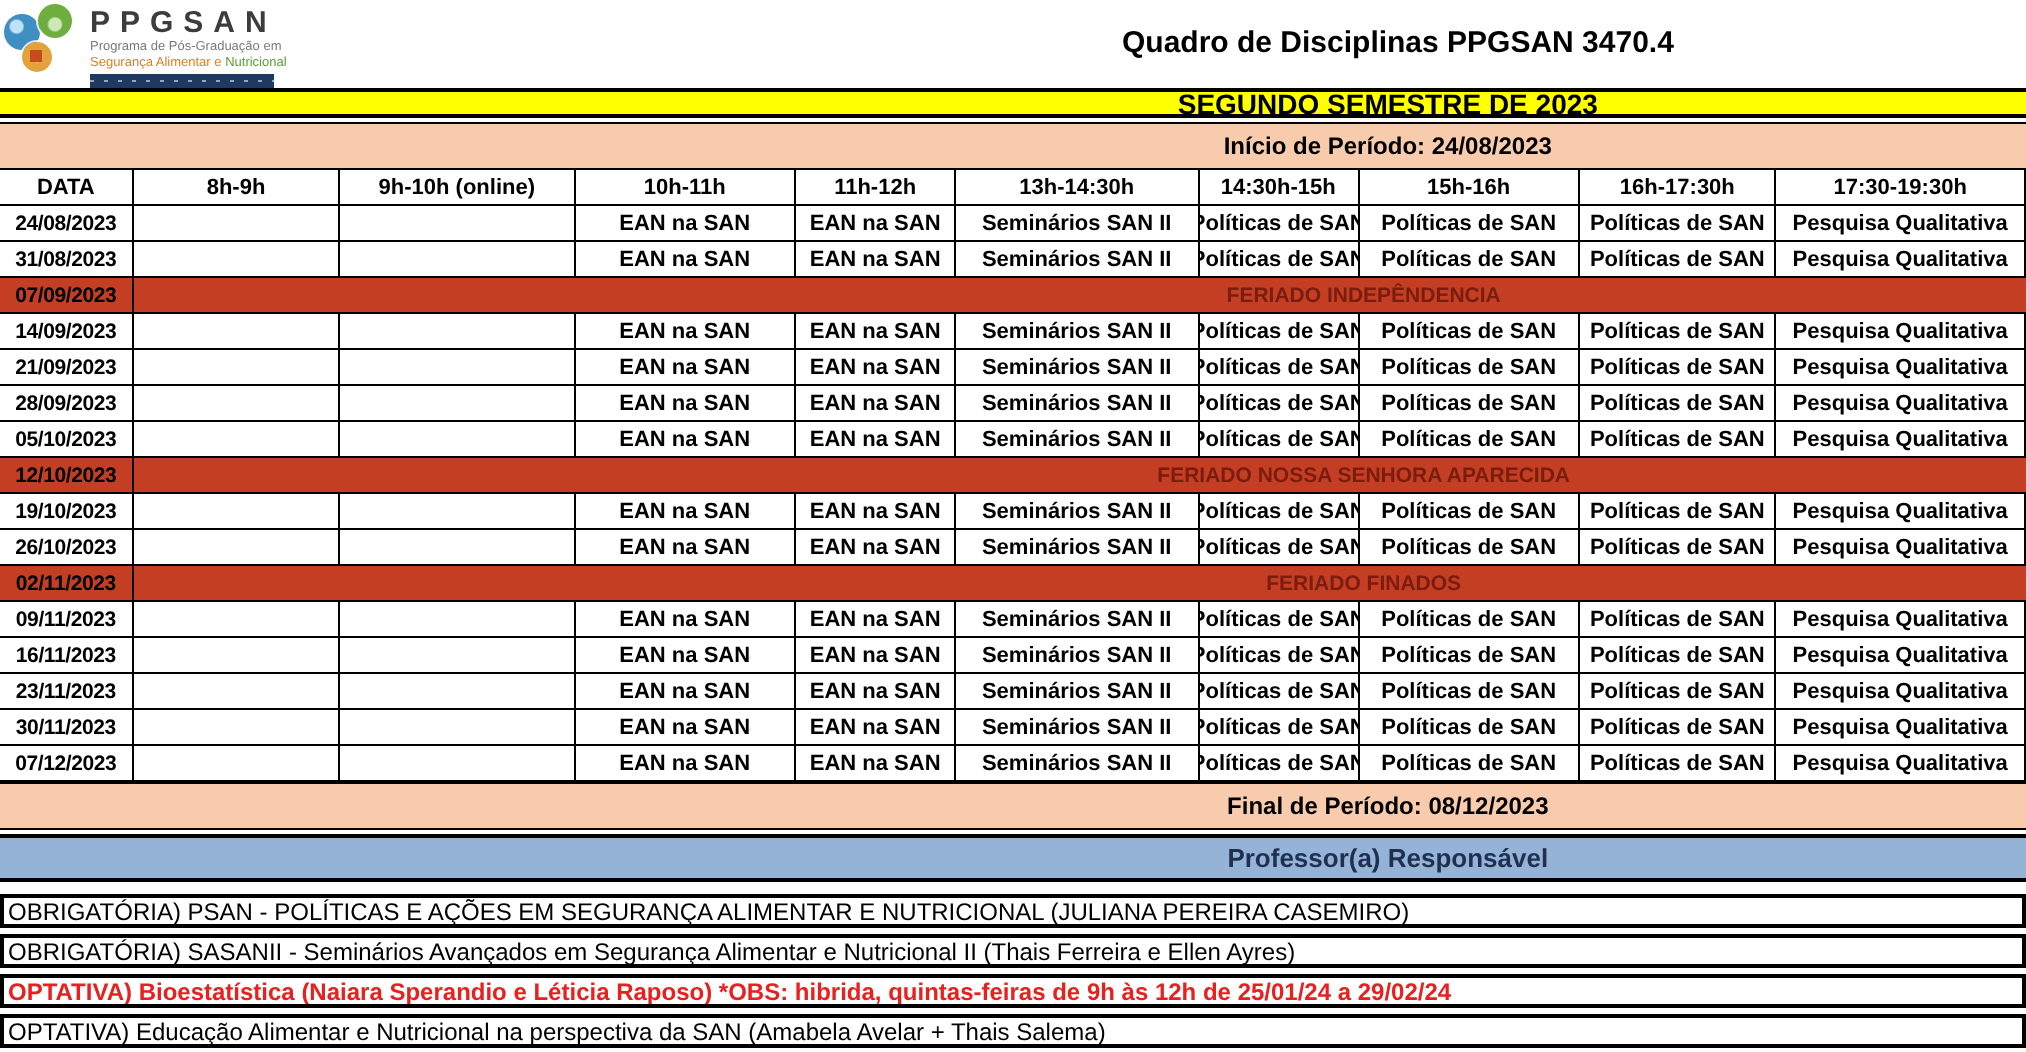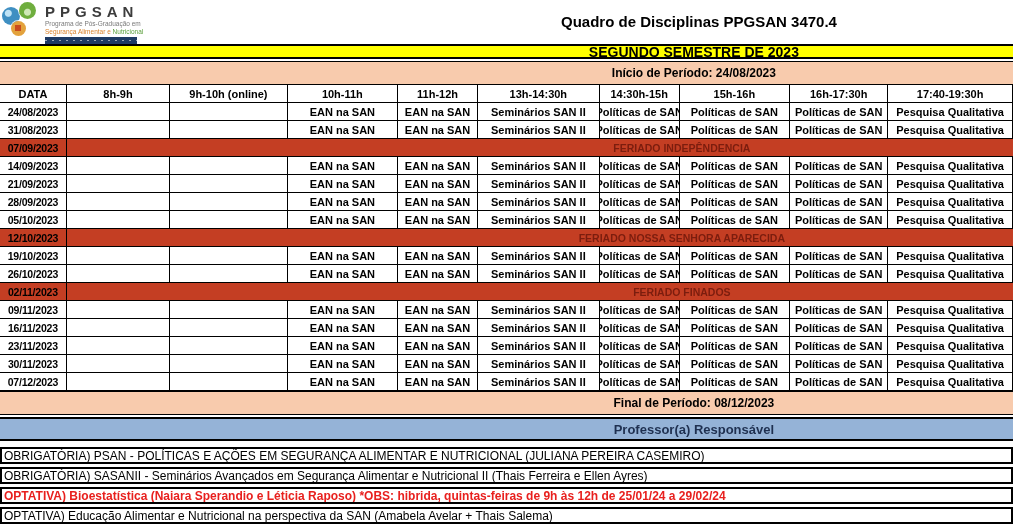--- a/index.html
+++ b/index.html
@@ -94,21 +94,21 @@
       <div class="srow header">
         <div class="cell">DATA</div>
         <div class="cell">8h-9h</div>
         <div class="cell">9h-10h (online)</div>
         <div class="cell">10h-11h</div>
         <div class="cell">11h-12h</div>
         <div class="cell">13h-14:30h</div>
         <div class="cell">14:30h-15h</div>
         <div class="cell">15h-16h</div>
         <div class="cell">16h-17:30h</div>
-        <div class="cell">17:40-19:30h</div>
+        <div class="cell">17:30-19:30h</div>
       </div>
       <div class="srow class">
         <div class="cell datec">24/08/2023</div>
         <div class="cell"></div>
         <div class="cell"></div>
         <div class="cell">EAN na SAN</div>
         <div class="cell">EAN na SAN</div>
         <div class="cell">Seminários SAN II</div>
         <div class="cell">Políticas de SAN</div>
         <div class="cell">Políticas de SAN</div>

